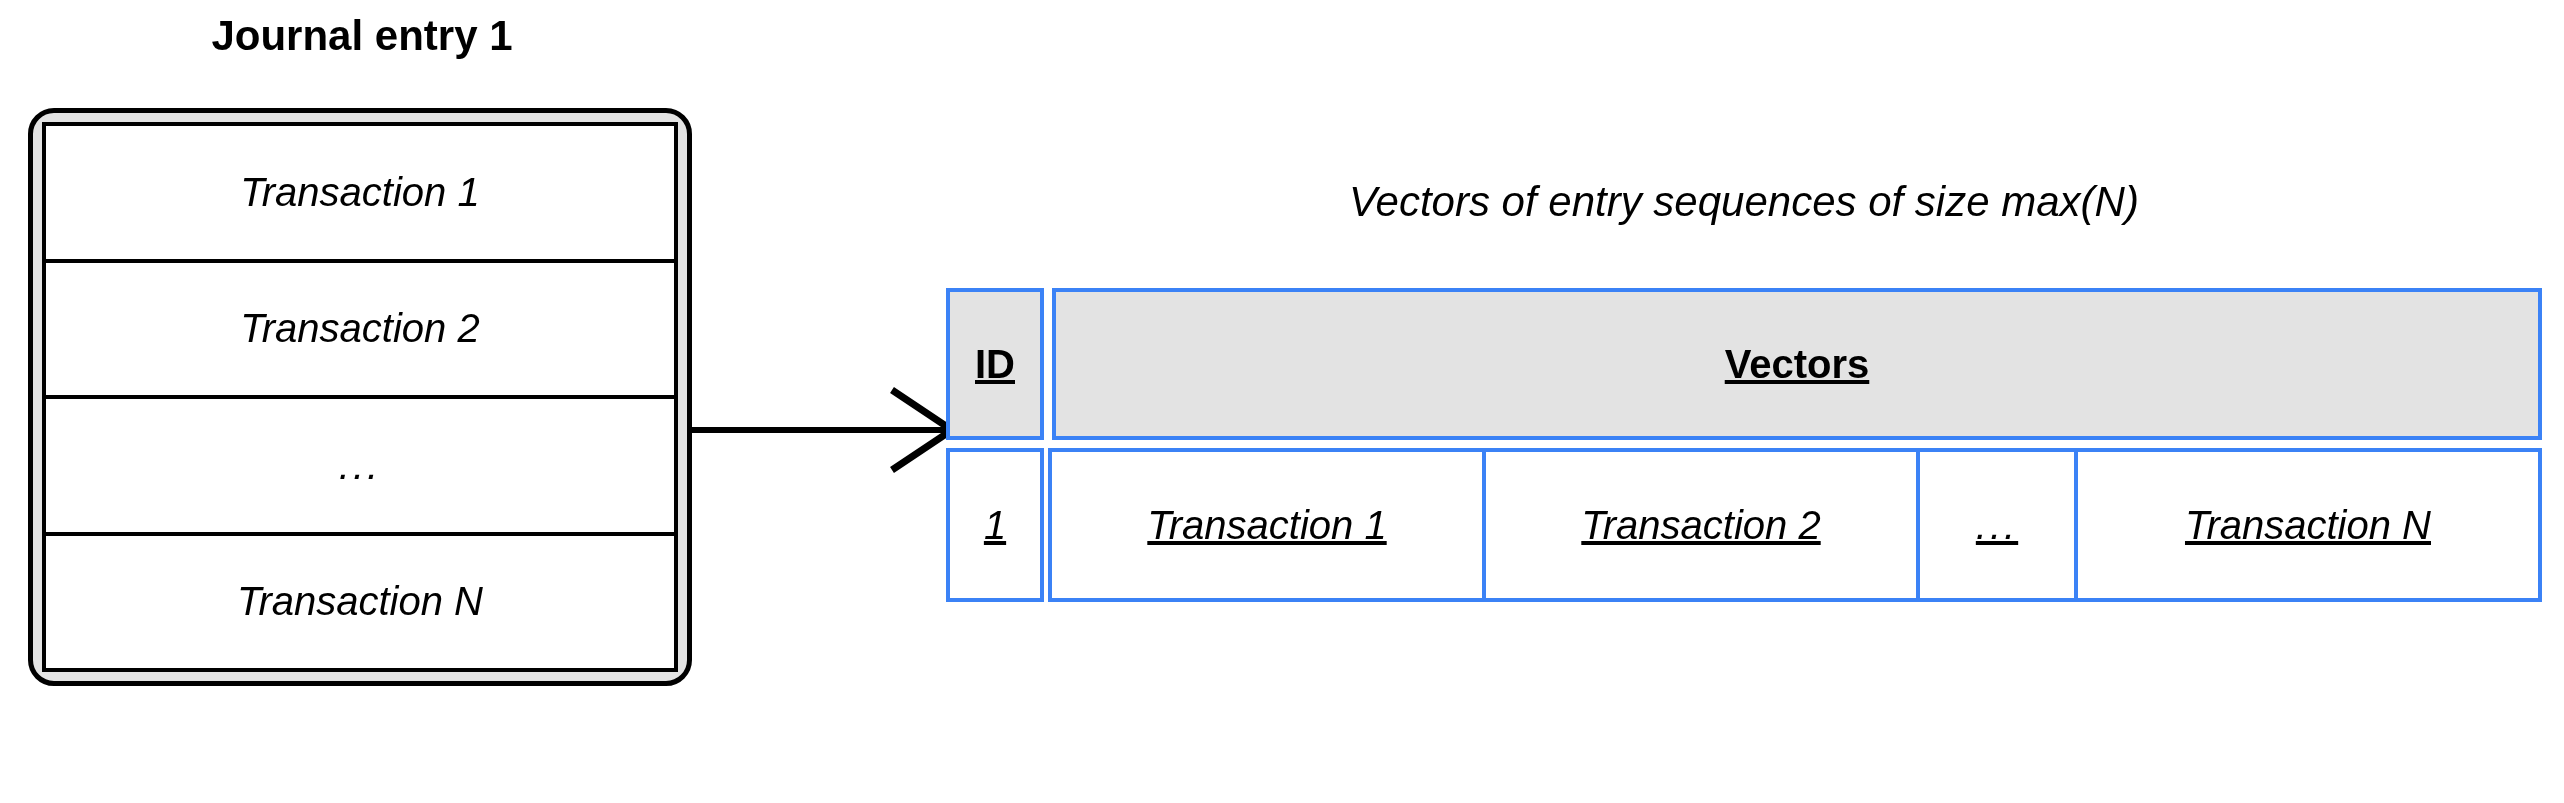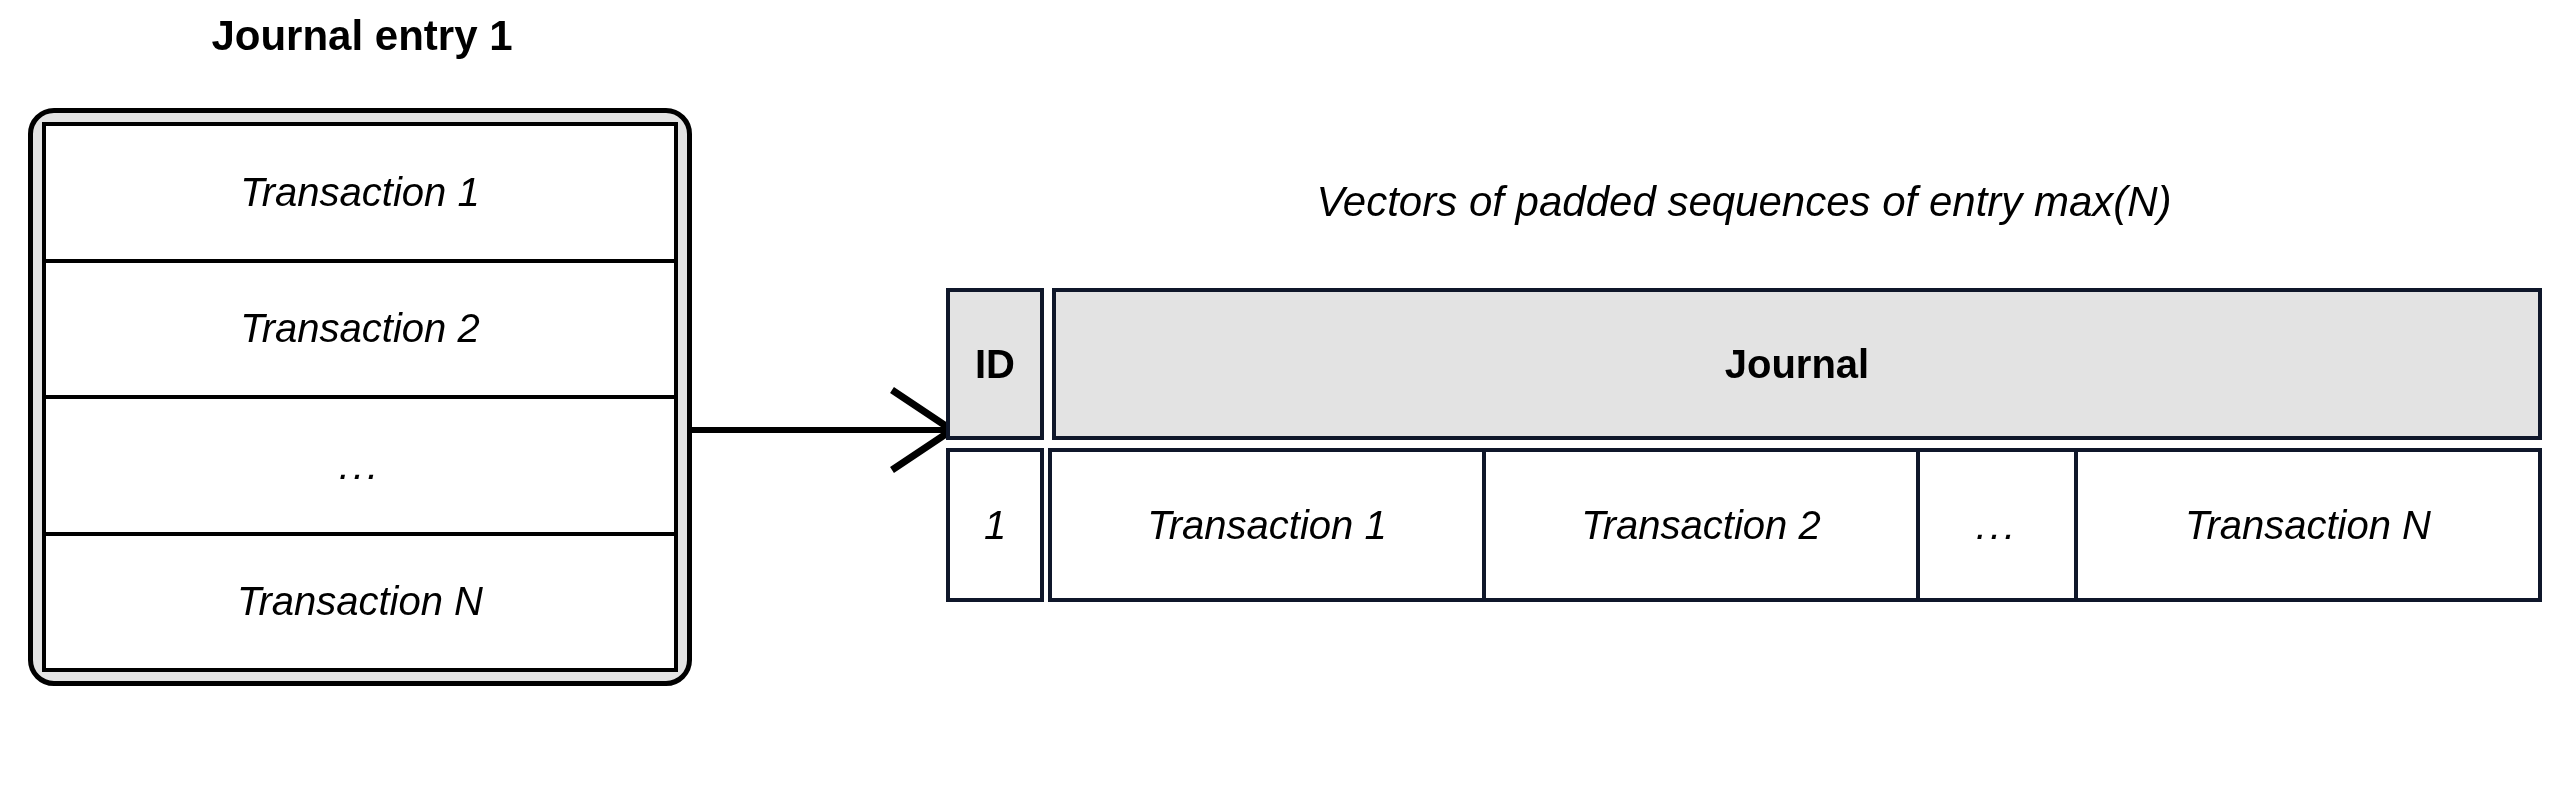--- a/index.html
+++ b/index.html
@@ -126,26 +126,27 @@
     position: absolute;
     left: 0;
     width: 100%;
     display: flex;
   }
   .tbl-header-row { top: 0px;   height: 152px; }
   .tbl-body-row   { top: 160px; height: 154px; }
 
   .cell {
     box-sizing: border-box;
-    border: 4px solid #0f172a;
+    border: 4px solid #3b82f6;
     display: flex;
     align-items: center;
     justify-content: center;
     white-space: nowrap;
     background: #ffffff;
+    text-decoration: underline;
   }
 
   .cell.head {
     background: #e3e3e3;
     font-size: 40px;
     font-weight: bold;
   }
 
   .cell.body {
     font-size: 40px;
@@ -188,28 +189,28 @@
 
 <div id="arrow-connector">
   <svg width="268" height="120" viewBox="0 0 268 120" xmlns="http://www.w3.org/2000/svg">
     <line x1="0" y1="60" x2="262" y2="60" stroke="#000000" stroke-width="6"></line>
     <polyline points="200,20 260,60 200,100" fill="none" stroke="#000000" stroke-width="7" stroke-linecap="butt" stroke-linejoin="miter"></polyline>
   </svg>
 </div>
 
 <div id="vector-group">
 
-  <div id="vector-caption">Vectors of padded sequences of entry max(N)</div>
+  <div id="vector-caption">Vectors of entry sequences of size max(N)</div>
 
   <div id="vector-table">
 
     <div class="tbl-header-row">
       <div class="cell head col-id">ID</div>
       <div class="col-gap"></div>
-      <div class="cell head col-features">Journal</div>
+      <div class="cell head col-features">Vectors</div>
     </div>
 
     <div class="tbl-body-row">
       <div class="cell body col-id">1</div>
       <div class="col-gap"></div>
       <div class="cell body col-t1">Transaction 1</div>
       <div class="cell body col-t2">Transaction 2</div>
       <div class="cell body col-dots dots-text">...</div>
       <div class="cell body col-tn">Transaction N</div>
     </div>

